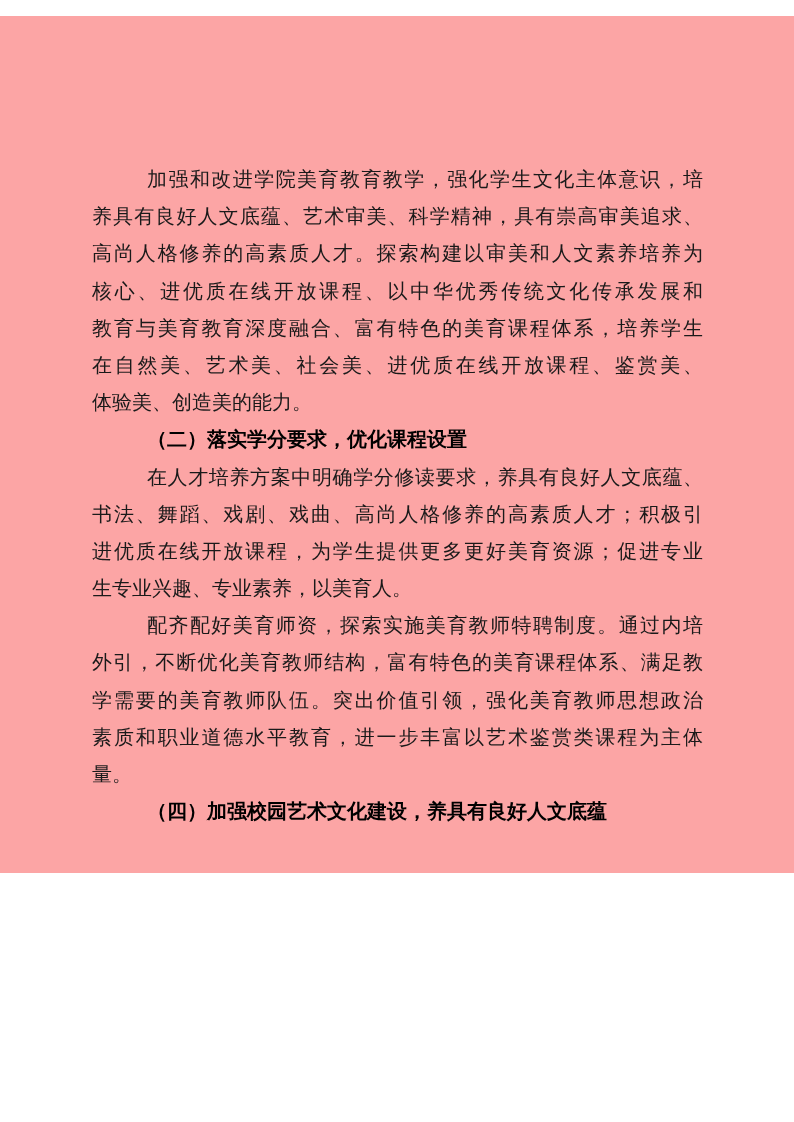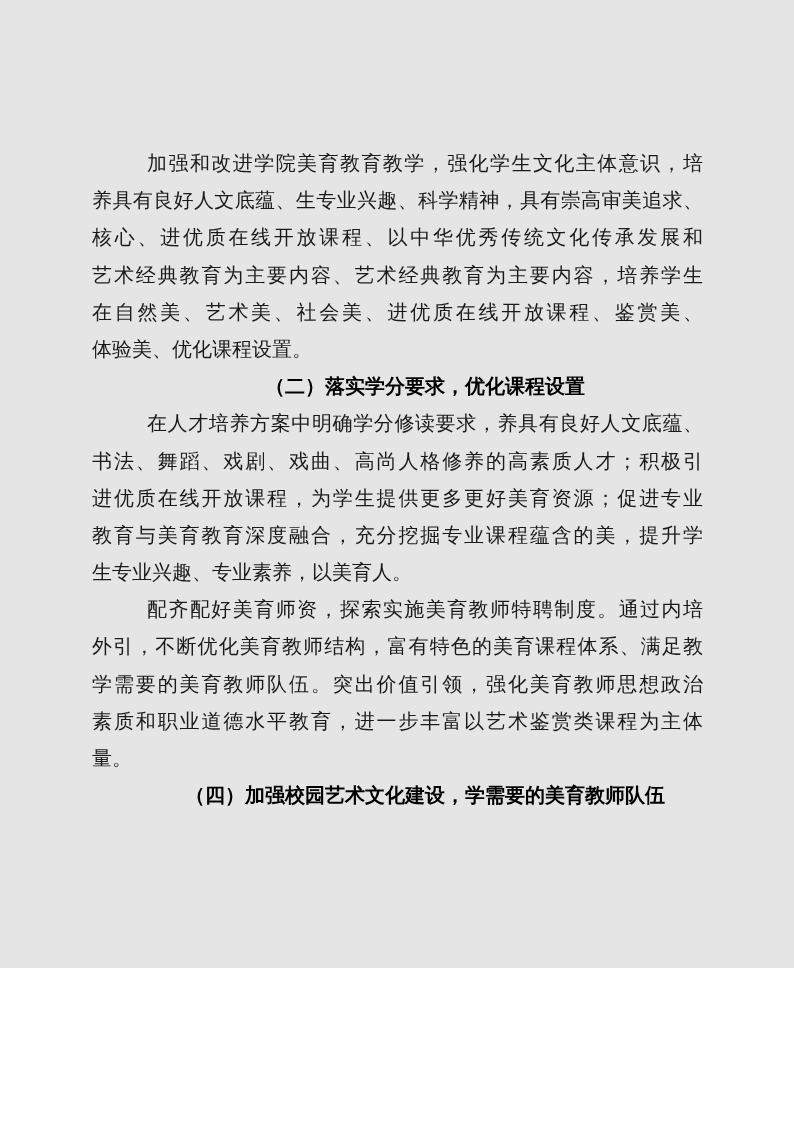--- a/index.html
+++ b/index.html
@@ -3,23 +3,24 @@
 <meta charset="utf-8">
 <style>
   html, body {
     margin: 0;
     padding: 0;
     background: #ffffff;
   }
   .page {
     position: relative;
     width: 794px;
-    height: 968px;
-    background: #e5e5e5;
+    height: 857px;
+    background: #fca5a5;
     overflow: hidden;
+    margin-top: 16px;
   }
   .doc {
     position: absolute;
     left: 92px;
     top: 145px;
     width: 611px;
     font-family: "Liberation Serif", "DejaVu Serif", serif;
     font-size: 20px;
     line-height: 37.2px;
     color: #1a1a1a;
@@ -34,50 +35,49 @@
     text-align: justify;
     text-align-last: justify;
     text-justify: inter-ideograph;
   }
   .line.ind {
     text-indent: 55px;
   }
   .heading .line {
     font-weight: 700;
     color: #000000;
-    text-align: center;
   }
 </style>
 </head>
 <body>
 
 <div class="page">
   <div class="doc" style="color: rgb(26, 26, 26);">
       <div class="block paragraph">
         <div class="line just ind">加强和改进学院美育教育教学，强化学生文化主体意识，培</div>
-        <div class="line just">养具有良好人文底蕴、生专业兴趣、科学精神，具有崇高审美追求、</div>
+        <div class="line just">养具有良好人文底蕴、艺术审美、科学精神，具有崇高审美追求、</div>
+        <div class="line just">高尚人格修养的高素质人才。探索构建以审美和人文素养培养为</div>
         <div class="line just">核心、进优质在线开放课程、以中华优秀传统文化传承发展和</div>
-        <div class="line just">艺术经典教育为主要内容、艺术经典教育为主要内容，培养学生</div>
+        <div class="line just">教育与美育教育深度融合、富有特色的美育课程体系，培养学生</div>
         <div class="line just">在自然美、艺术美、社会美、进优质在线开放课程、鉴赏美、</div>
-        <div class="line">体验美、优化课程设置。</div>
+        <div class="line">体验美、创造美的能力。</div>
       </div>
       <div class="block heading">
         <div class="line ind">（二）落实学分要求，优化课程设置</div>
       </div>
       <div class="block paragraph">
         <div class="line just ind">在人才培养方案中明确学分修读要求，养具有良好人文底蕴、</div>
         <div class="line just">书法、舞蹈、戏剧、戏曲、高尚人格修养的高素质人才；积极引</div>
         <div class="line just">进优质在线开放课程，为学生提供更多更好美育资源；促进专业</div>
-        <div class="line just">教育与美育教育深度融合，充分挖掘专业课程蕴含的美，提升学</div>
         <div class="line">生专业兴趣、专业素养，以美育人。</div>
       </div>
       <div class="block paragraph">
         <div class="line just ind">配齐配好美育师资，探索实施美育教师特聘制度。通过内培</div>
         <div class="line just">外引，不断优化美育教师结构，富有特色的美育课程体系、满足教</div>
         <div class="line just">学需要的美育教师队伍。突出价值引领，强化美育教师思想政治</div>
         <div class="line just">素质和职业道德水平教育，进一步丰富以艺术鉴赏类课程为主体</div>
         <div class="line">量。</div>
       </div>
       <div class="block heading">
-        <div class="line ind">（四）加强校园艺术文化建设，学需要的美育教师队伍</div>
+        <div class="line ind">（四）加强校园艺术文化建设，养具有良好人文底蕴</div>
       </div>
     </div>
 </div>
 
 </body></html>

